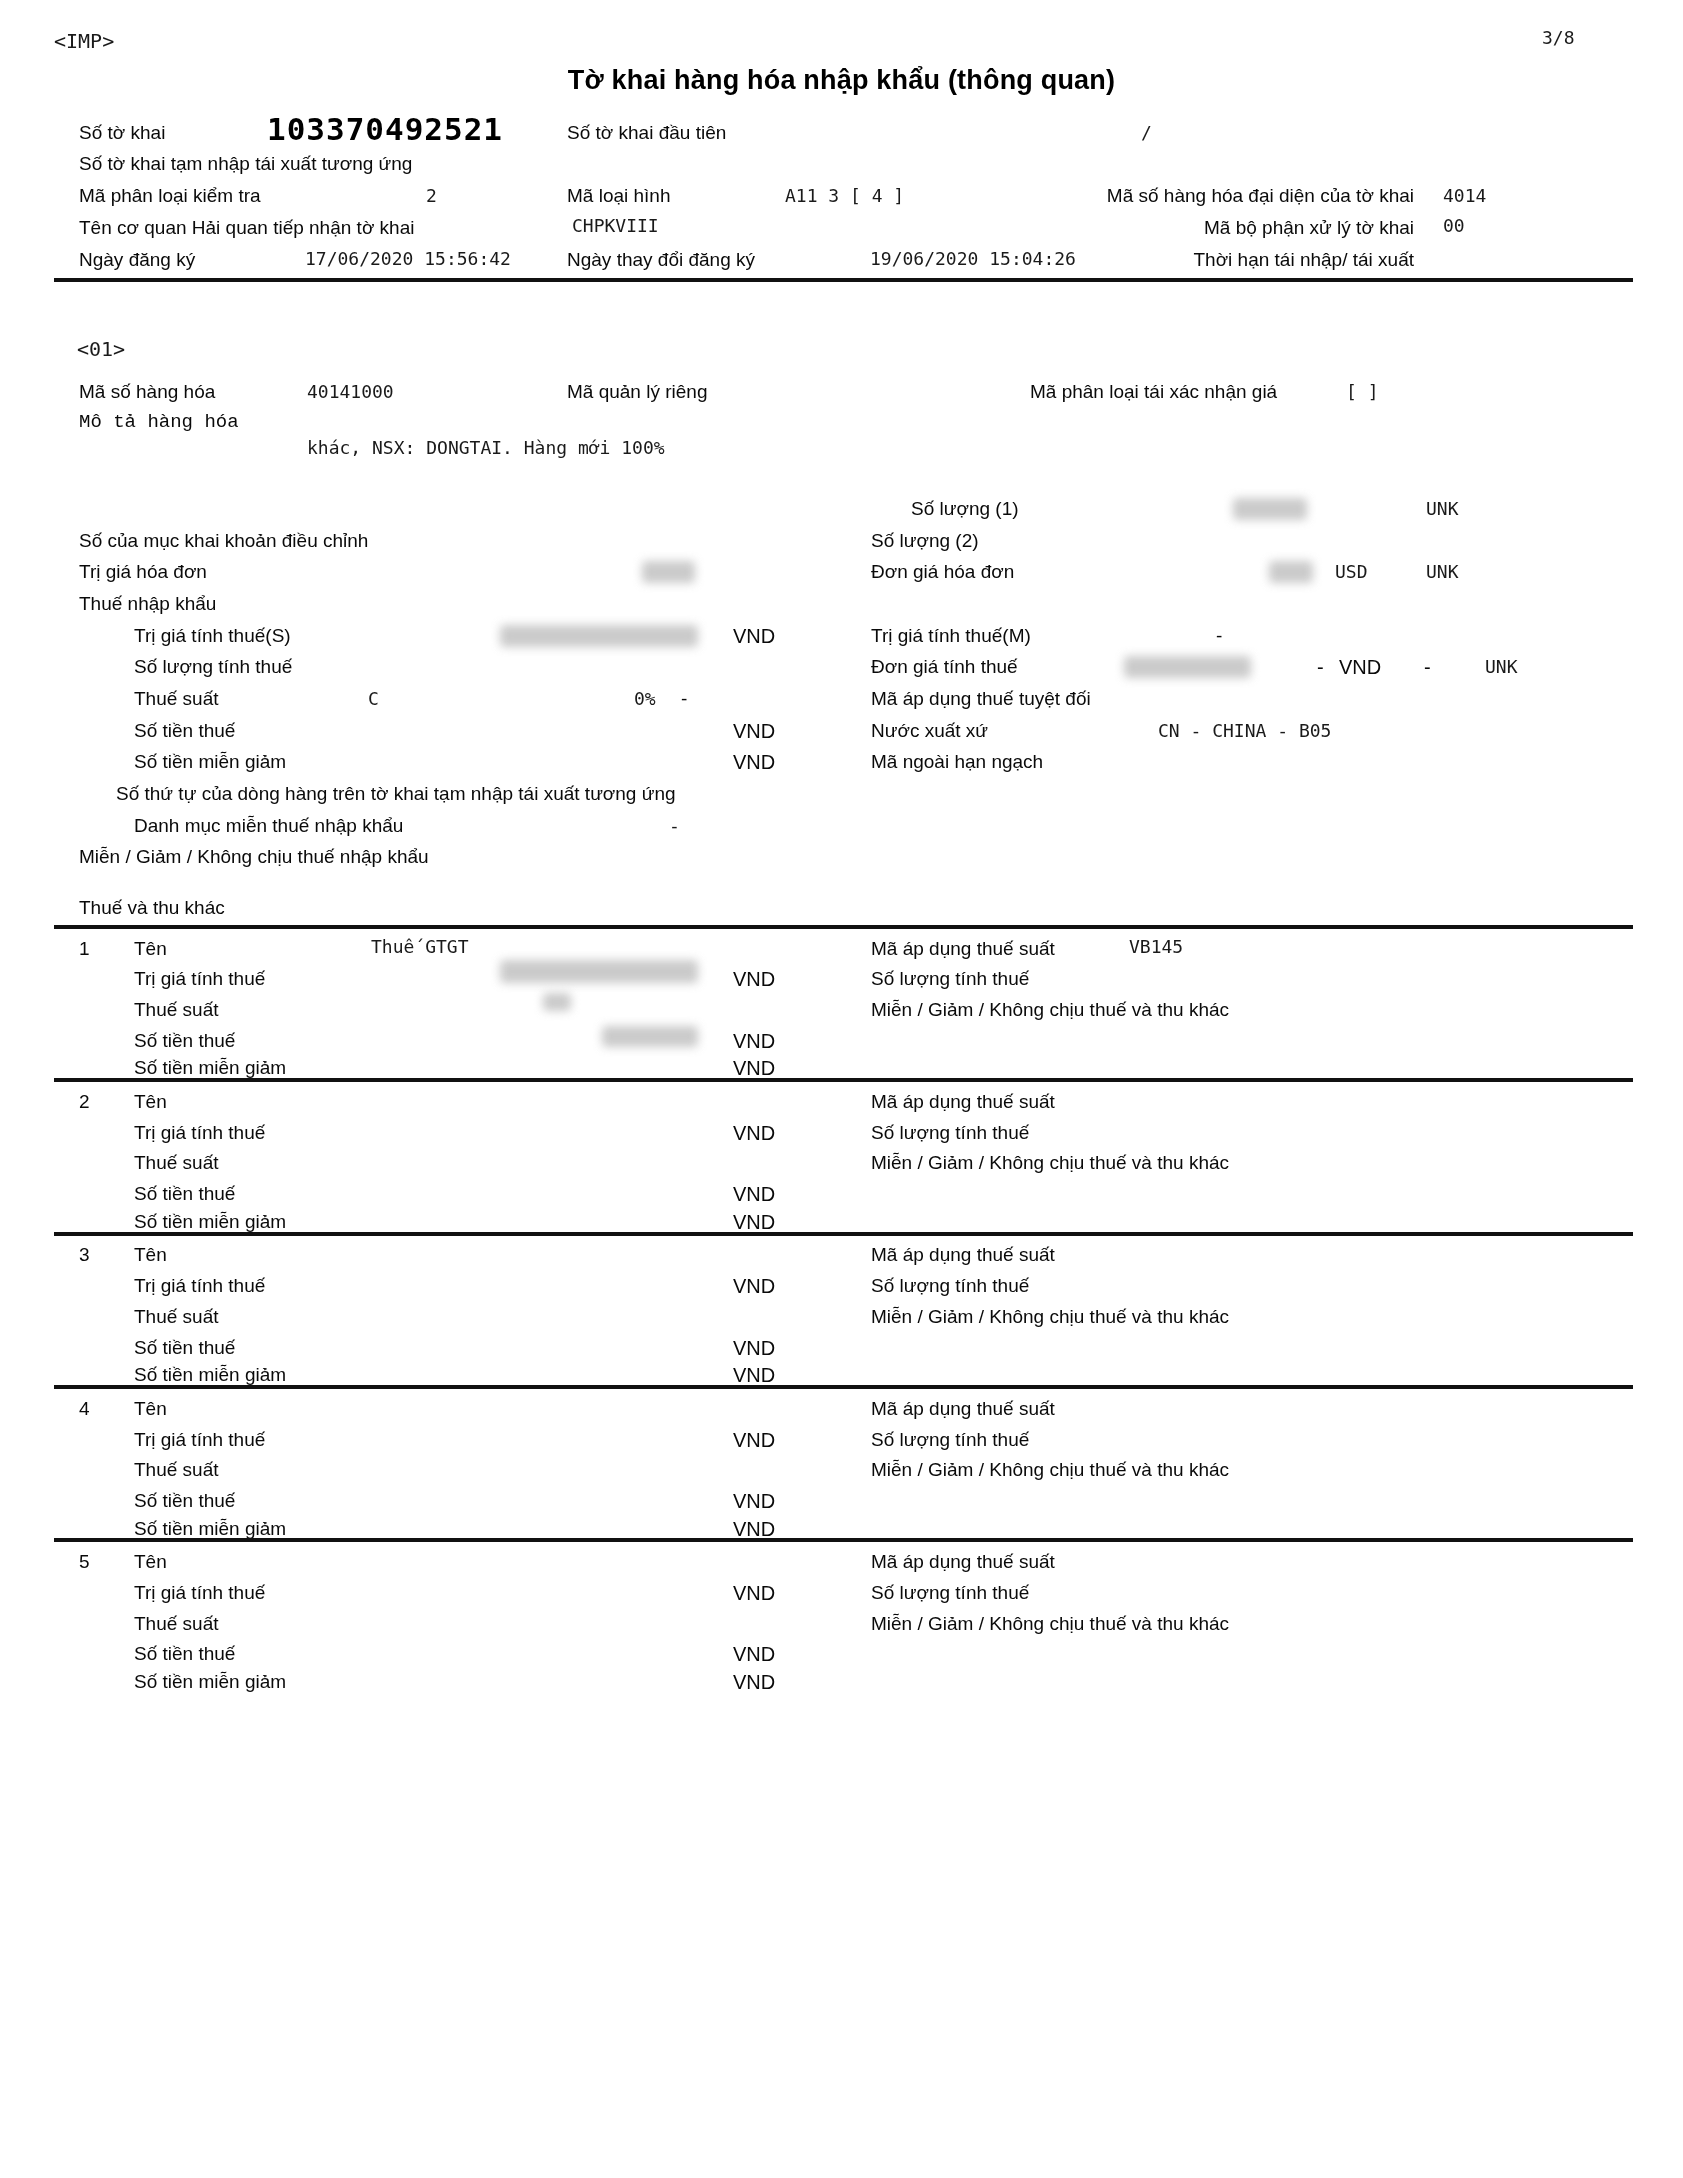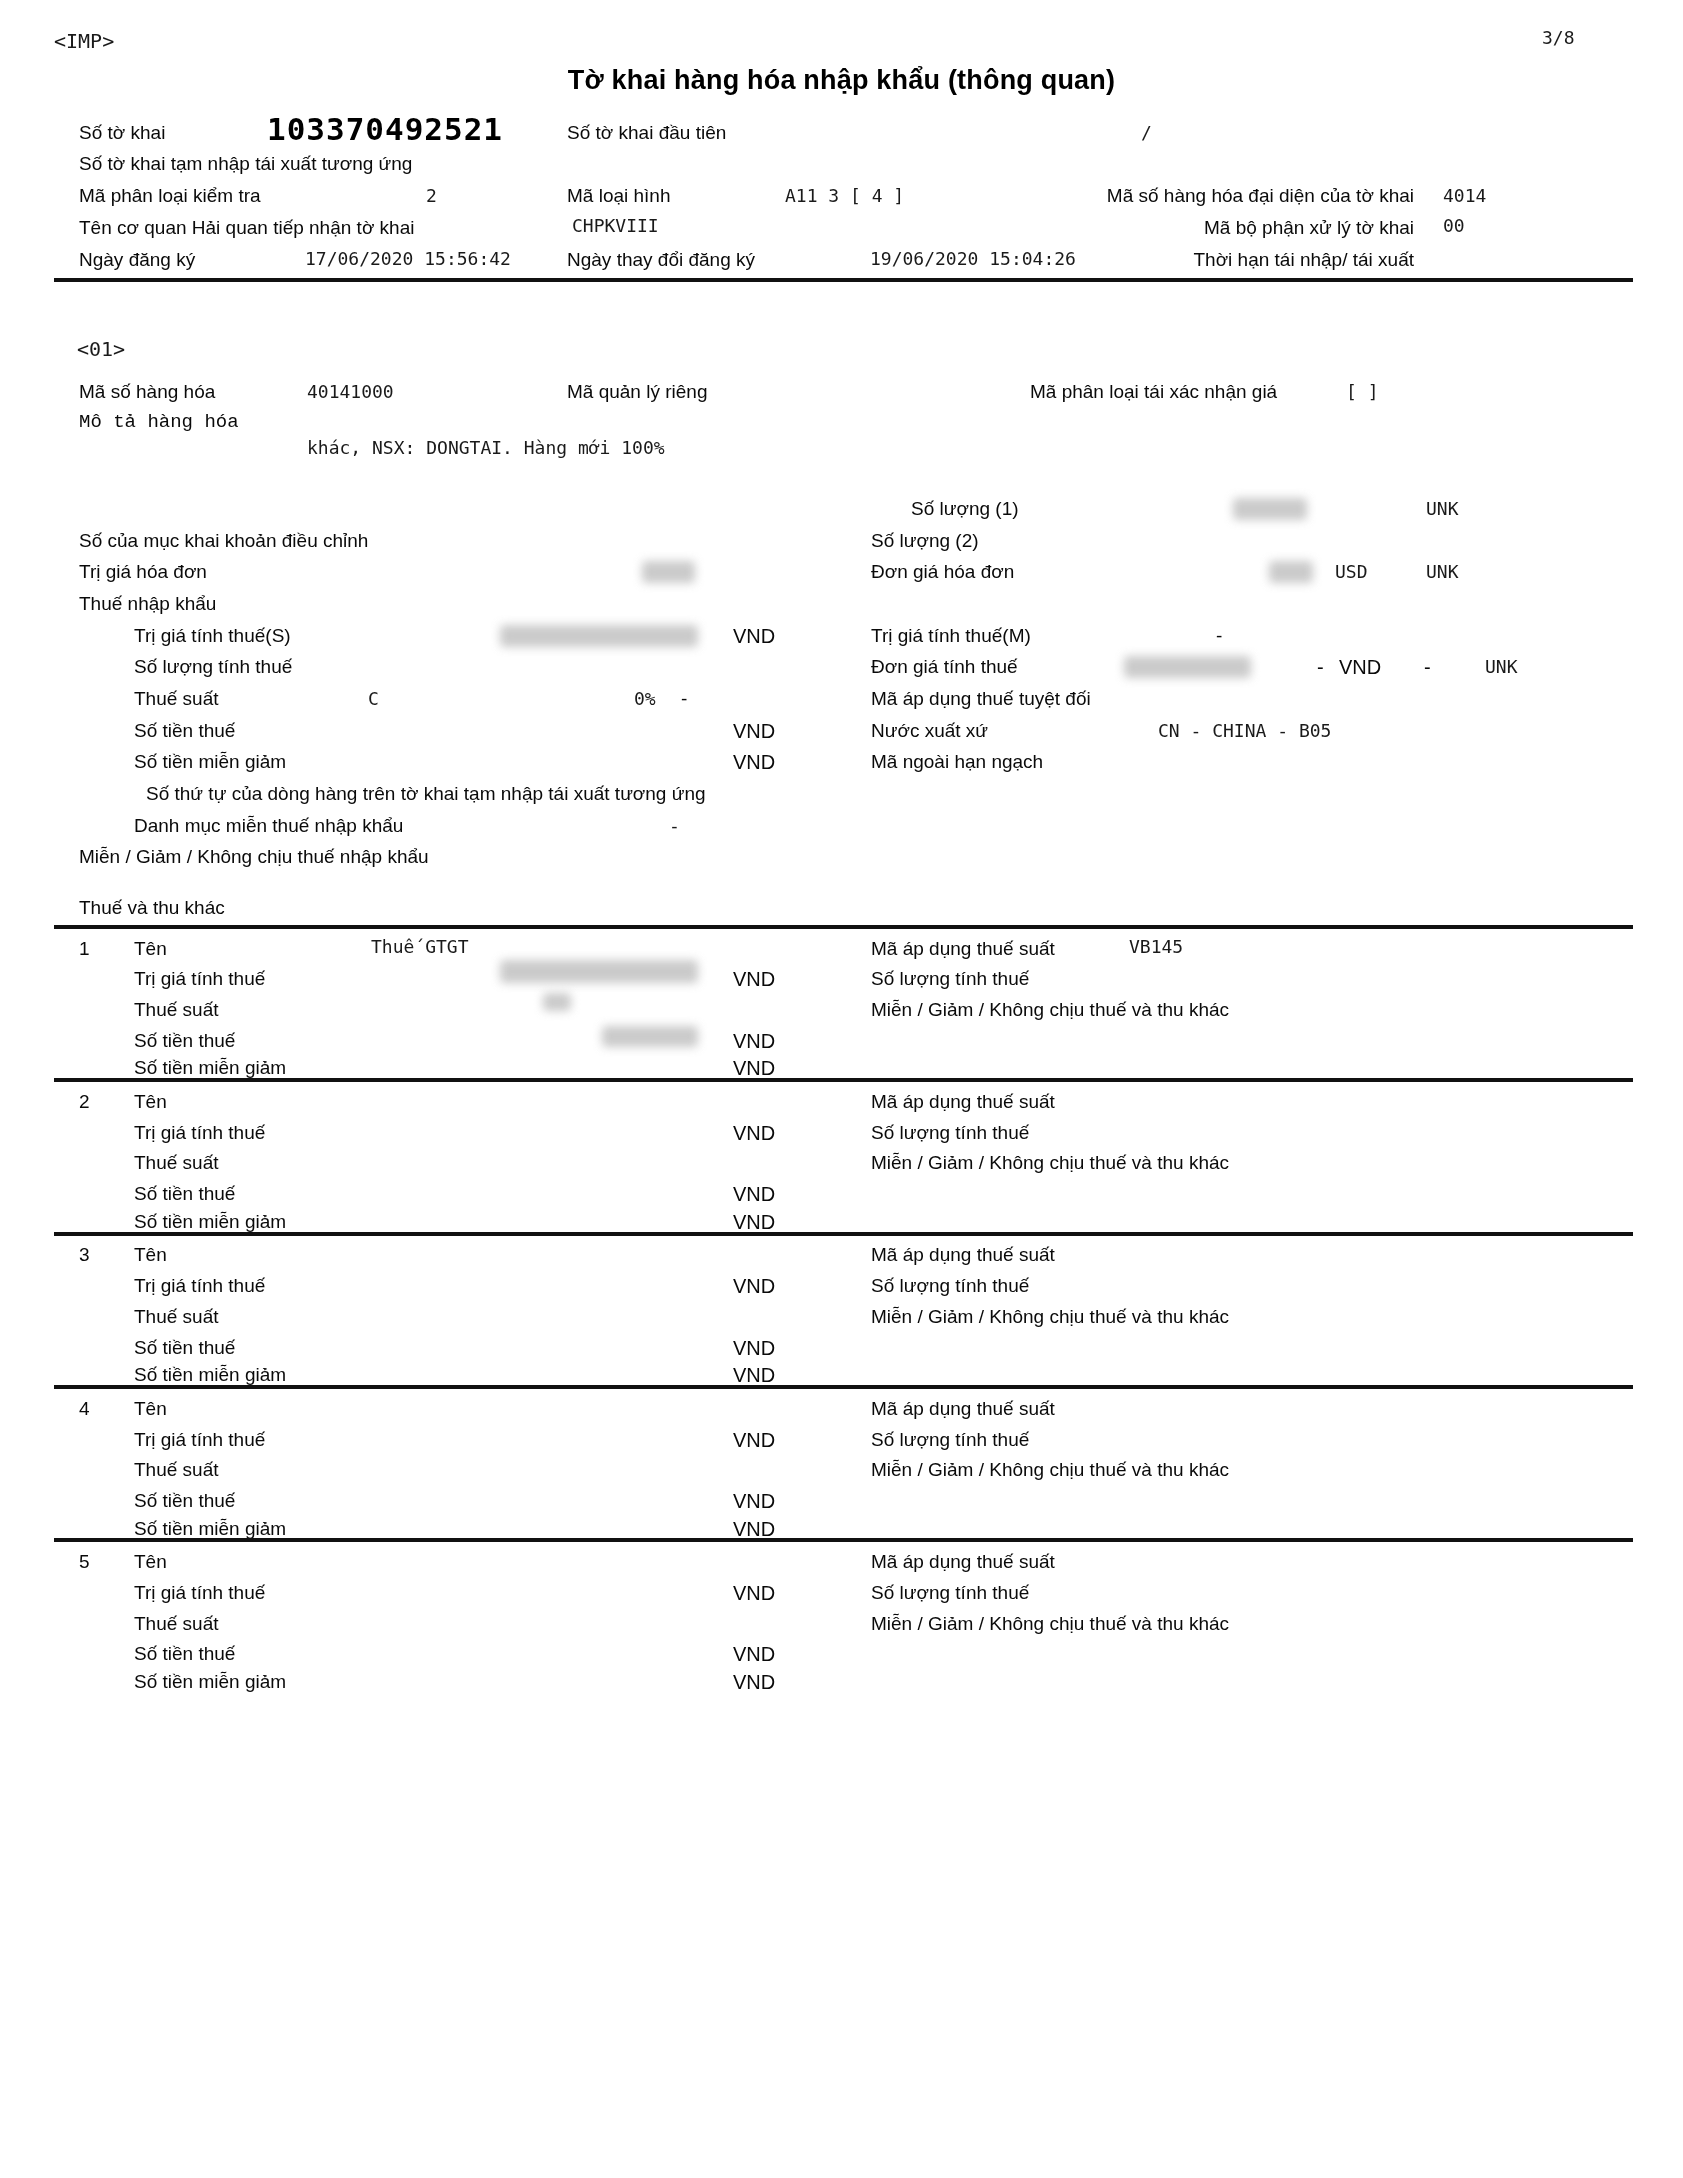--- a/index.html
+++ b/index.html
@@ -102,21 +102,21 @@
 
   <div class="abs lbl" style="left:134px;top:719px;">Số tiền thuế</div>
   <div class="abs lbl unit" style="left:733px;top:719px;">VND</div>
   <div class="abs lbl" style="left:871px;top:719px;">Nước xuất xứ</div>
   <div class="abs mono" style="left:1158px;top:719px;">CN  -  CHINA - B05</div>
 
   <div class="abs lbl" style="left:134px;top:750px;">Số tiền miễn giảm</div>
   <div class="abs lbl unit" style="left:733px;top:750px;">VND</div>
   <div class="abs lbl" style="left:871px;top:750px;">Mã ngoài hạn ngạch</div>
 
-  <div class="abs lbl" style="left:146px;top:782px;">Số thứ tự của dòng hàng trên tờ khai tạm nhập tái xuất tương ứng</div>
+  <div class="abs lbl" style="left:116px;top:782px;">Số thứ tự của dòng hàng trên tờ khai tạm nhập tái xuất tương ứng</div>
   <div class="abs lbl" style="left:134px;top:814px;">Danh mục miễn thuế nhập khẩu</div>
   <div class="abs mono" style="left:669px;top:814px;">-</div>
   <div class="abs lbl" style="left:79px;top:845px;">Miễn / Giảm / Không chịu thuế nhập khẩu</div>
 
   <div class="abs lbl" style="left:79px;top:896px;">Thuế và thu khác</div>
   <div class="hline" style="left:54px;top:925px;width:1579px;height:4px;"></div>
 
   <div class="abs lbl" style="left:79px;top:937px;">1</div>
   <div class="abs lbl" style="left:134px;top:937px;">Tên</div>
   <div class="abs mono" style="left:371px;top:935px;">Thuế GTGT</div>

